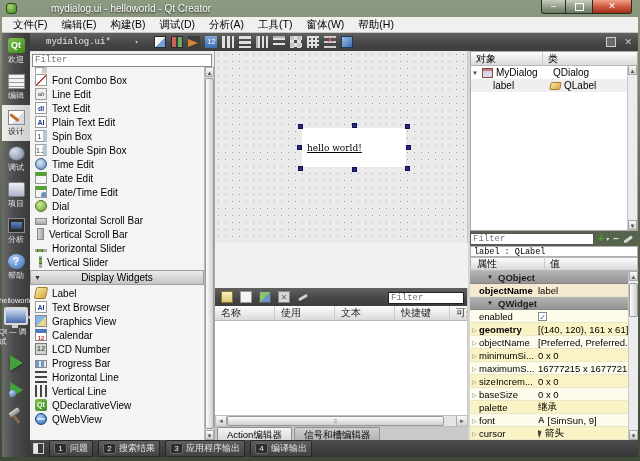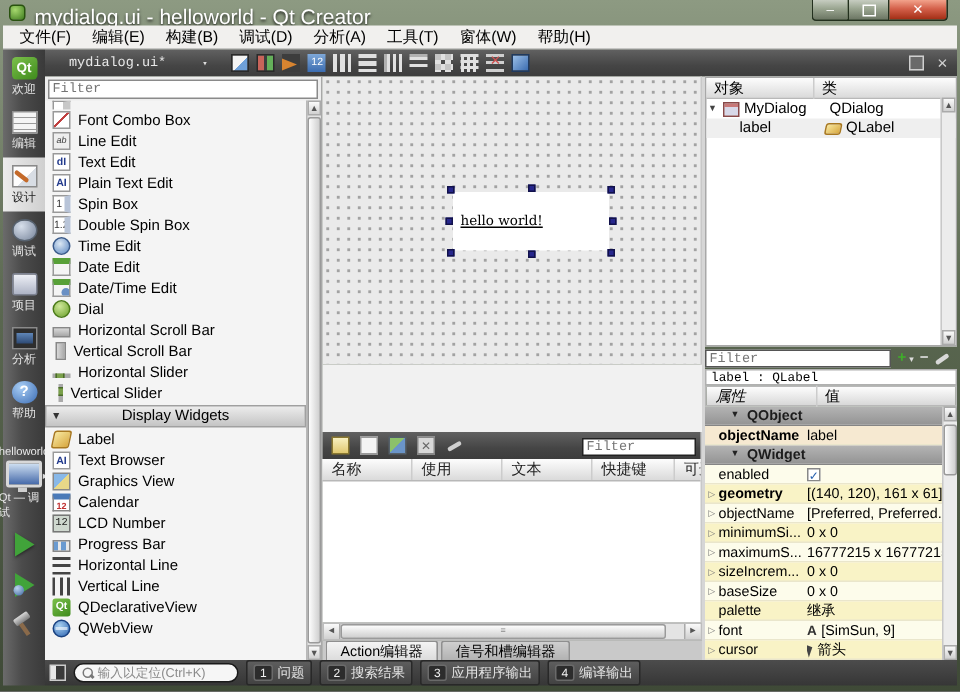--- a/index.html
+++ b/index.html
@@ -2,21 +2,21 @@
 <html><head>
 <meta charset="utf-8">
 <style>
   html,body{margin:0;padding:0;background:#777;}
   .window{position:relative;width:640px;height:461px;font-family:"Liberation Sans",sans-serif;font-size:11px;
     background:linear-gradient(180deg,#8d9a82 0%,#5a6750 45%,#3f4a37 100%);overflow:hidden;color:#000;}
   
   .titlebar{position:absolute;left:0;top:0;width:100%;height:17px;}
   .title-icon{position:absolute;left:6px;top:3px;width:11px;height:11px;border-radius:3px;
     background:radial-gradient(circle at 35% 30%,#a6d86e,#3f7c1f);border:1px solid #29520f;box-sizing:border-box;}
-  .title-text{position:absolute;left:23px;top:3px;font-size:14px;color:#fff;text-shadow:0 1px 2px rgba(0,0,0,.8);white-space:nowrap;}
+  .title-text{position:absolute;left:7px;top:3px;font-size:10px;color:#fff;text-shadow:0 1px 2px rgba(0,0,0,.8);white-space:nowrap;padding-left:44px;}
   .win-controls{position:absolute;right:8px;top:0;display:flex;}
   .win-btn{height:14px;border:1px solid #23301e;border-top:none;color:#fff;font-size:9px;line-height:12px;text-align:center;
     background:linear-gradient(180deg,rgba(255,255,255,.5),rgba(255,255,255,.12) 45%,rgba(0,0,0,.22));box-sizing:border-box;}
   .win-btn.min{width:25px;border-radius:0 0 0 3px;}
   .win-btn.max{width:26px;border-left:none;border-right:none;}
   .win-btn.close{width:40px;border-radius:0 0 3px 0;background:linear-gradient(180deg,#f2a28b,#d4604a 45%,#a22d14);}
   .max-glyph{display:inline-block;width:7px;height:6px;border:1px solid #fff;margin-top:3px;}
   
   .menubar{position:absolute;left:2px;top:17px;width:636px;height:16px;background:#f1f0ee;border-bottom:1px solid #c6c6c4;
     display:flex;align-items:center;padding-left:4px;box-sizing:border-box;}
@@ -158,21 +158,21 @@
   .pf-btn{height:12px;font-size:10px;line-height:11px;color:#e8e8e8;padding:0 2px;}
   .pf-add{color:#3fae2a;font-weight:bold;}
   .pf-caret{font-size:6px;color:#ddd;margin-left:-2px;}
   .pf-remove{color:#ddd;font-weight:bold;}
   .pf-config{position:relative;width:11px;}
   .pf-config:after{content:"";position:absolute;left:0;top:5px;width:10px;height:2.5px;background:#d8d8d8;transform:rotate(-35deg);border-radius:2px;}
   .prop-selection{position:absolute;left:470px;top:246px;width:168px;height:11px;background:#fff;border:1px solid #b0b0b0;box-sizing:border-box;
     font-size:8.5px;font-family:"Liberation Mono",monospace;padding:0 3px;line-height:10px;}
   .prop-header{position:absolute;left:470px;top:257px;width:168px;height:14px;background:linear-gradient(180deg,#fdfdfd,#d8d8d8);
     border:1px solid #b8b8b8;box-sizing:border-box;display:flex;align-items:center;font-size:10px;}
-  .ph1{width:74px;padding-left:6px;border-right:1px solid #ccc;box-sizing:border-box;font-style:italic;}
+  .ph1{width:74px;padding-left:6px;border-right:1px solid #ccc;box-sizing:border-box;}
   .ph2{padding-left:5px;}
   .prop-rows{position:absolute;left:470px;top:271px;width:158px;height:169px;overflow:hidden;font-size:9.5px;background:#fff;}
   .psec{height:13px;background:linear-gradient(180deg,#b4b4b4,#949494);border-bottom:1px solid #858585;display:flex;align-items:center;gap:4px;
     padding-left:16px;font-weight:bold;color:#1c1c1c;box-sizing:border-box;}
   .psec .oi-exp{color:#222;}
   .prow{height:13px;display:flex;align-items:center;border-bottom:1px solid #eae6cc;box-sizing:border-box;white-space:nowrap;}
   .prow .exp{width:9px;text-align:center;color:#777;font-size:6px;flex:0 0 auto;}
   .prow .nm{width:59px;overflow:hidden;flex:0 0 auto;}
   .prow .vl{flex:1;overflow:hidden;display:flex;align-items:center;gap:3px;}
   .prow.hl{background:#f6e9d1;}
@@ -566,24 +566,20 @@
     </div>
   </div>
   <div class="prop-scroll">
     <div class="sb-arrow">▲</div>
     <div class="ps-thumb"></div>
     <div class="sb-arrow bottom">▼</div>
   </div>
 
   <div class="statusbar">
     <span class="sb-toggle"></span>
-    <span class="locator">
-      <span class="mag"></span>
-      <span class="locator-text">输入以定位(Ctrl+K)</span>
-    </span>
     <span class="sb-pane">
       <span class="sb-num">1</span>
       <span>问题</span>
     </span>
     <span class="sb-pane">
       <span class="sb-num">2</span>
       <span>搜索结果</span>
     </span>
     <span class="sb-pane">
       <span class="sb-num">3</span>

